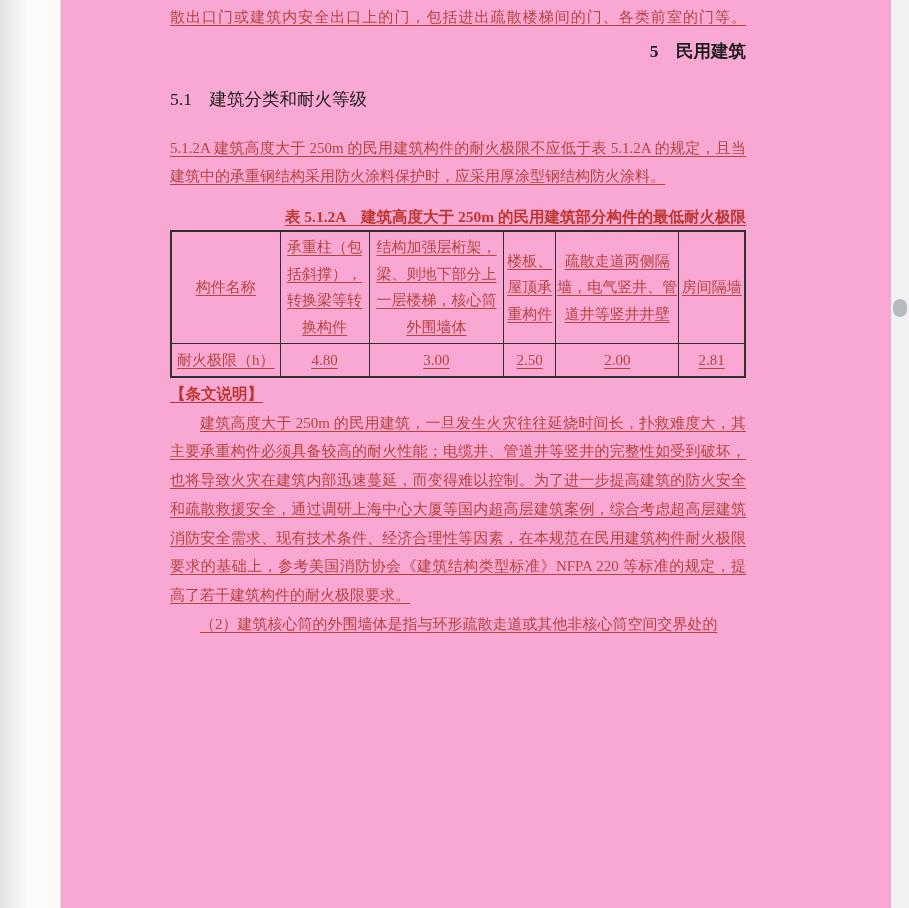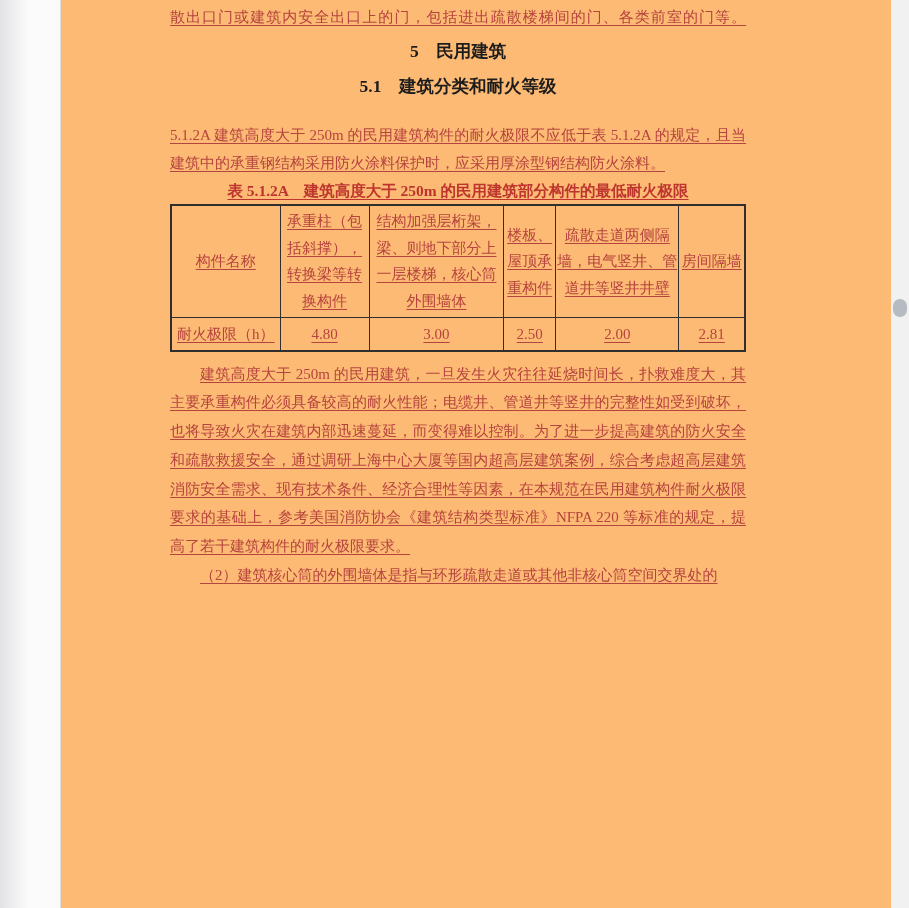--- a/index.html
+++ b/index.html
@@ -8,48 +8,48 @@
     width:909px; height:908px; overflow:hidden; position:relative;
     background:#fbfbfc;
     font-family:"Liberation Serif","DejaVu Serif",serif;
   }
   .edge-shadow {
     position:absolute; left:0; top:0; width:28px; height:100%;
     background:linear-gradient(to right,#e2e2e4,rgba(251,251,252,0));
   }
   .page {
     position:absolute; left:60px; top:0; width:844px; height:100%;
-    background:#fdba74;
+    background:#f9a8d4;
     border-left:1px solid #dcdcdf; border-right:4px solid #b91c1c;
   }
   .content {
     width:576px; margin-left:109px; padding-top:4px;
     color:#2e2e2e; font-size:15px;
   }
   p { margin:0; text-align:justify; }
   .lh-body  { line-height:27.8px; }
   .lh-cmt   { line-height:28.8px; }
   .red   { color:#b5433e; }
   .red-b { color:#bd352e; font-weight:bold; }
   .u  { text-decoration:underline; text-underline-offset:3px; text-decoration-thickness:1px; }
   .indent { text-indent:2em; }
   .just-last { text-align-last:justify; }
   .tail-line { line-height:27px; }
   .black-para { margin-top:5px; }
   h1.chapter {
     margin:7px 0 0; font-size:17.5px; line-height:26px;
-    text-align:center; color:#1c1c1c; font-weight:bold;
+    text-align:right; color:#1c1c1c; font-weight:bold;
   }
   h2.section {
-    margin:9px 0 0; font-size:17.5px; line-height:26px;
-    text-align:center; color:#1c1c1c; font-weight:bold;
+    margin:22px 0 0; font-size:17.5px; line-height:26px;
+    color:#1c1c1c; font-weight:normal;
   }
   .clause { margin-top:23px; line-height:27.5px; }
   .tbl-title {
-    margin-top:1px; line-height:26px; text-align:center; font-size:15.5px;font-family:Liberation Serif, serif;
+    margin-top:14px; line-height:26px; text-align:right; font-size:15.5px;font-family:Liberation Serif, serif;
   }
   table.fire {
     width:100%; border-collapse:collapse; table-layout:fixed;
     border:2px solid #2f2f2f; margin-top:0;
   }
   table.fire td {
     border:1px solid #2f2f2f; text-align:center; vertical-align:middle;
     padding:2px 1px; line-height:26.5px; color:#b5433e;
   }
   table.fire td span { text-decoration:underline; text-underline-offset:3px; text-decoration-thickness:1px; }
@@ -106,22 +106,23 @@
           <td><span>耐火极限（h）</span></td>
           <td><span>4.80</span></td>
           <td><span>3.00</span></td>
           <td><span>2.50</span></td>
           <td><span>2.00</span></td>
           <td><span>2.81</span></td>
         </tr>
       </tbody>
     </table>
 
+    <div class="red-b u cmt-label">【条文说明】</div>
 
-    <p class="red u lh-cmt indent" style="margin-top:8px">建筑高度大于 250m 的民用建筑，一旦发生火灾往往延烧时间长，扑救难度大，其主要承重构件必须具备较高的耐火性能；电缆井、管道井等竖井的完整性如受到破坏，也将导致火灾在建筑内部迅速蔓延，而变得难以控制。为了进一步提高建筑的防火安全和疏散救援安全，通过调研上海中心大厦等国内超高层建筑案例，综合考虑超高层建筑消防安全需求、现有技术条件、经济合理性等因素，在本规范在民用建筑构件耐火极限要求的基础上，参考美国消防协会《建筑结构类型标准》NFPA 220 等标准的规定，提高了若干建筑构件的耐火极限要求。</p>
+    <p class="red u lh-cmt indent" style="margin-top:2px">建筑高度大于 250m 的民用建筑，一旦发生火灾往往延烧时间长，扑救难度大，其主要承重构件必须具备较高的耐火性能；电缆井、管道井等竖井的完整性如受到破坏，也将导致火灾在建筑内部迅速蔓延，而变得难以控制。为了进一步提高建筑的防火安全和疏散救援安全，通过调研上海中心大厦等国内超高层建筑案例，综合考虑超高层建筑消防安全需求、现有技术条件、经济合理性等因素，在本规范在民用建筑构件耐火极限要求的基础上，参考美国消防协会《建筑结构类型标准》NFPA 220 等标准的规定，提高了若干建筑构件的耐火极限要求。</p>
 
 
     <p class="red u lh-cmt indent">（2）建筑核心筒的外围墙体是指与环形疏散走道或其他非核心筒空间交界处的</p>
 
   </div>
 </div>
 
 <div class="scroll-track">
   <div class="scroll-thumb"></div>
 </div>

